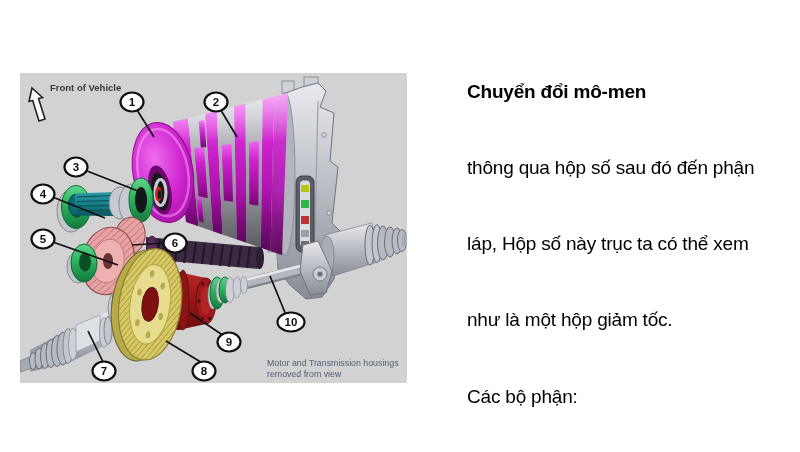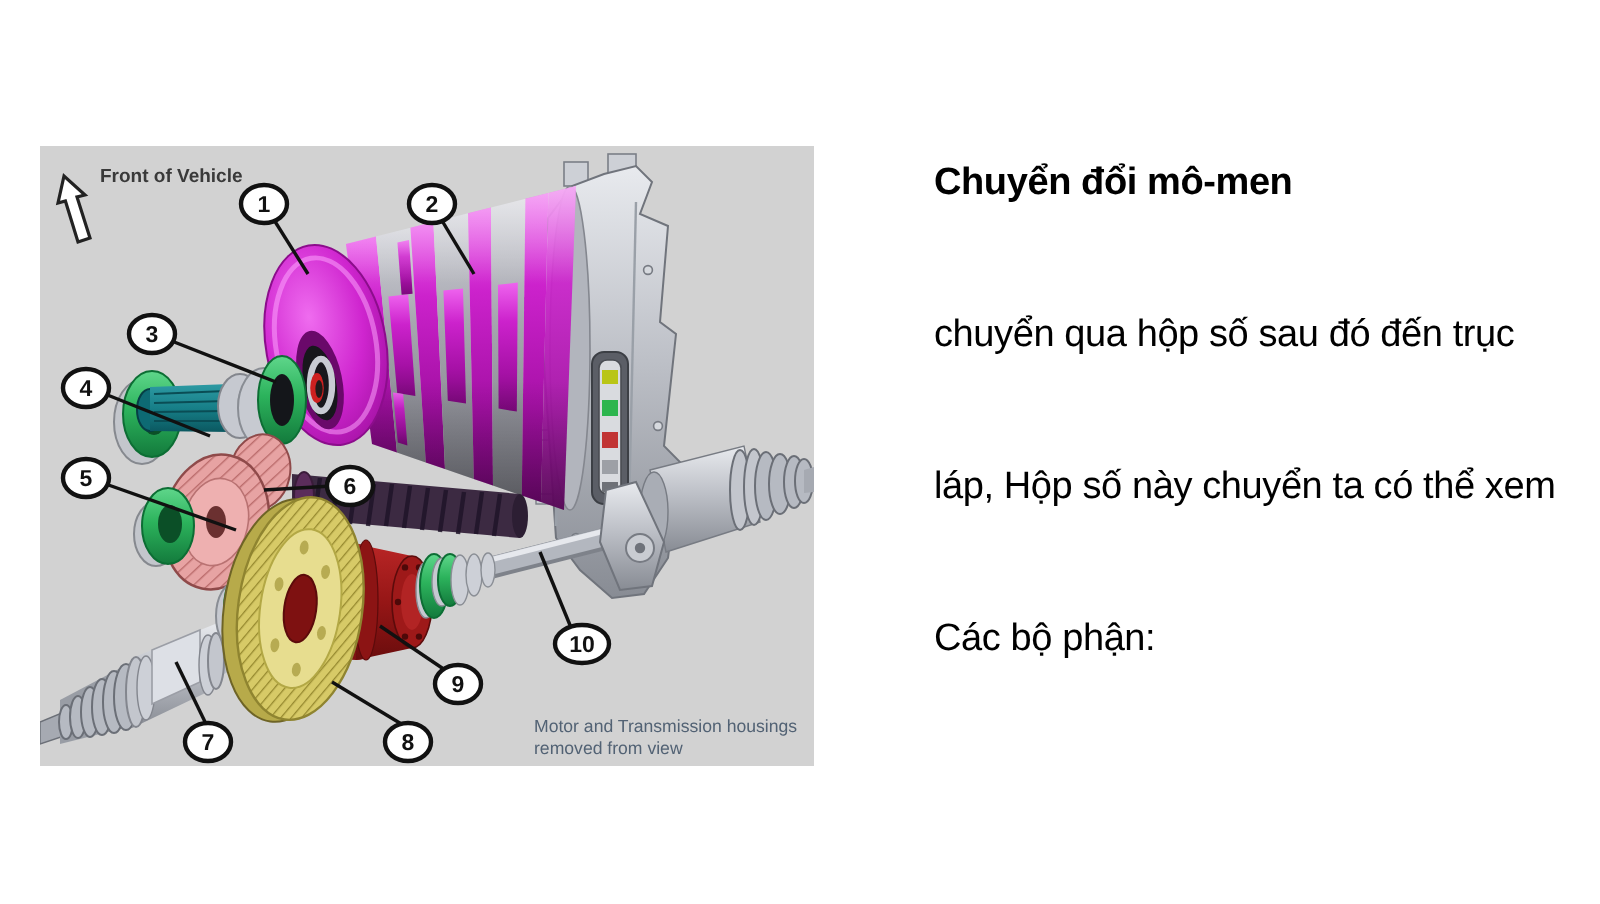--- a/index.html
+++ b/index.html
@@ -289,22 +289,23 @@
     <ellipse cx="209" cy="269" rx="11.5" ry="9.5" fill="#fff" stroke="#111" stroke-width="2.2"></ellipse>
     <text x="209" y="273">9</text>
     <ellipse cx="271" cy="249" rx="13.5" ry="9.5" fill="#fff" stroke="#111" stroke-width="2.2"></ellipse>
     <text x="271" y="253">10</text>
   </g>
 </svg>
 </div>
 
 <div class="rp">
   <div class="title">Chuyển đổi mô-men</div>
-  <div>chuyển qua hộp số sau đó đến trục</div>
-  <div>láp, Hộp số này chuyển ta có thể xem</div>
+  <div>thông qua hộp số sau đó đến phận</div>
+  <div>láp, Hộp số này trục ta có thể xem</div>
+  <div>như là một hộp giảm tốc.</div>
   <div>Các bộ phận:</div>
   
   
   
   
   
   
   
   
   

